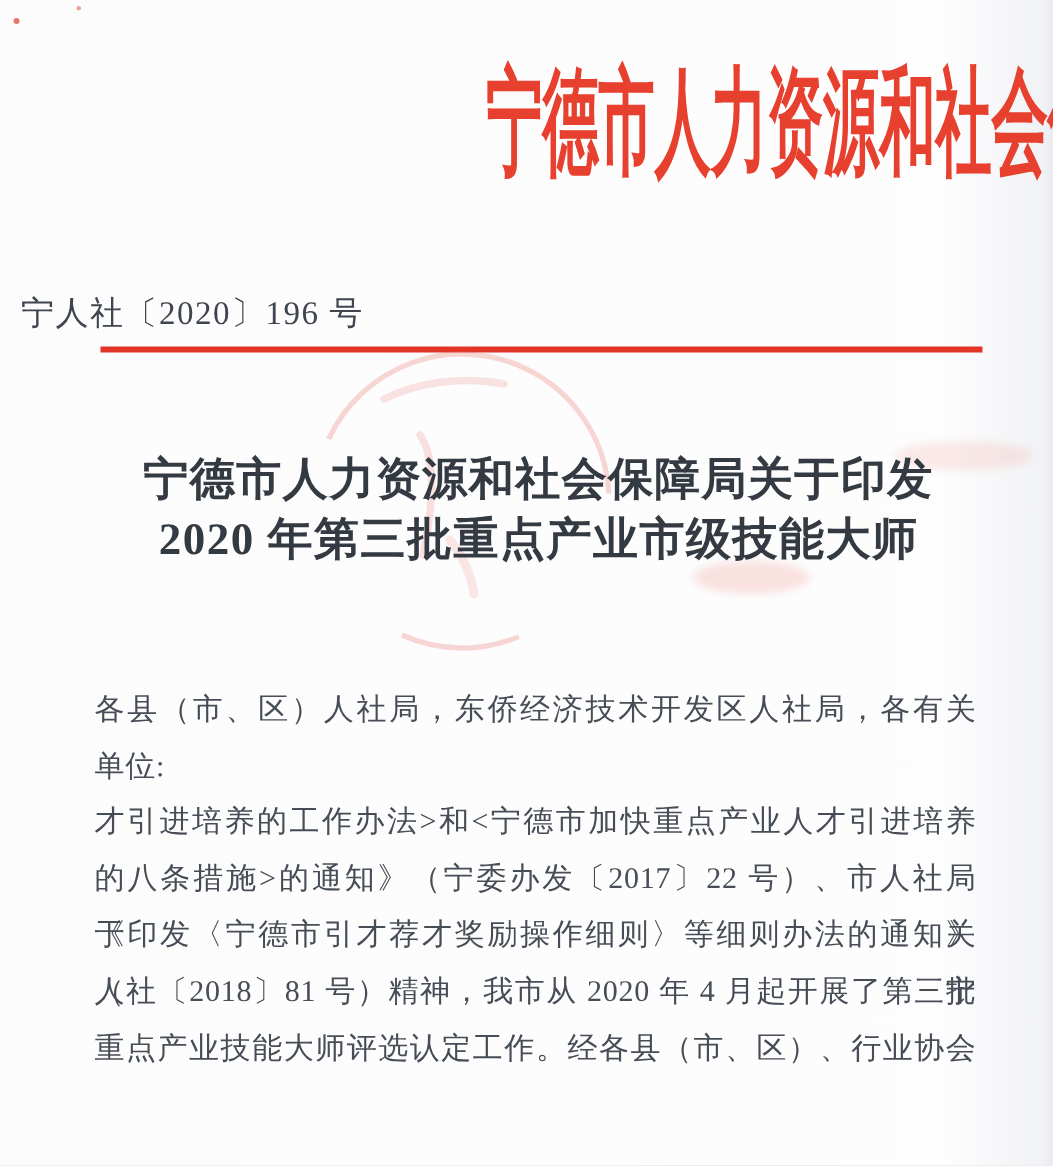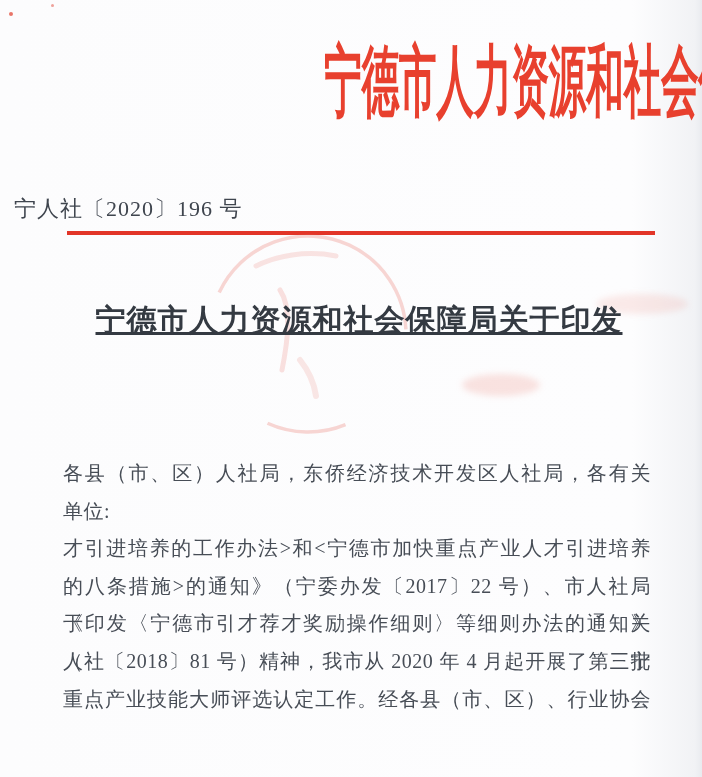--- a/index.html
+++ b/index.html
@@ -43,21 +43,20 @@
   .smudge.b{left:596px;top:294px;width:92px;height:20px;background:rgba(236,130,118,0.16);}
   .speck{position:absolute;border-radius:50%;background:rgba(226,72,55,0.75);}
   .speck.s1{left:9px;top:12px;width:4px;height:4px;}
   .speck.s2{left:51px;top:4px;width:3px;height:3px;background:rgba(226,72,55,0.5);}
   
   .notice-title{
     position:absolute;top:300px;left:0;width:702px;
     text-align:center;padding-left:16px;box-sizing:border-box;
     font-size:30px;font-weight:bold;color:#343a42;line-height:40px;
     letter-spacing:1px;
-    text-decoration:underline;
   }
   
   .body-text{
     position:absolute;top:455px;left:63px;width:588px;
     font-size:20px;color:#474d56;
   }
   .bline{
     height:37.6px;line-height:37.6px;
     text-align:justify;text-align-last:justify;
     letter-spacing:0.5px;
@@ -85,20 +84,21 @@
     <circle cx="112" cy="104" r="98" fill="none" stroke="rgba(233,110,99,0.28)" stroke-width="3.5" stroke-dasharray="260 120 80 156" transform="rotate(-155 112 104)"></circle>
     <path d="M84 60 C 96 78, 92 110, 86 140" fill="none" stroke="rgba(233,110,99,0.20)" stroke-width="5" stroke-linecap="round"></path>
     <path d="M104 130 C 112 140, 118 152, 120 166" fill="none" stroke="rgba(233,110,99,0.16)" stroke-width="6" stroke-linecap="round"></path>
     <path d="M60 36 C 80 26, 110 20, 140 26" fill="none" stroke="rgba(233,110,99,0.18)" stroke-width="5" stroke-linecap="round"></path>
   </svg>
   <div class="smudge a"></div>
   <div class="smudge b"></div>
 
   <div class="notice-title">
     <div>宁德市人力资源和社会保障局关于印发</div>
+    <div>2020 年第三批重点产业市级技能大师</div>
   </div>
 
   <div class="body-text">
     <div class="bline">各县（市、区）人社局，东侨经济技术开发区人社局，各有关</div>
     <div class="bline left">单位:</div>
     <div class="bline">才引进培养的工作办法&gt;和&lt;宁德市加快重点产业人才引进培养</div>
     <div class="bline">的八条措施&gt;的通知》（宁委办发〔2017〕22 号）、市人社局《关</div>
     <div class="bline">于印发〈宁德市引才荐才奖励操作细则〉等细则办法的通知》（宁</div>
     <div class="bline">人社〔2018〕81 号）精神，我市从 2020 年 4 月起开展了第三批</div>
     <div class="bline">重点产业技能大师评选认定工作。经各县（市、区）、行业协会</div>

